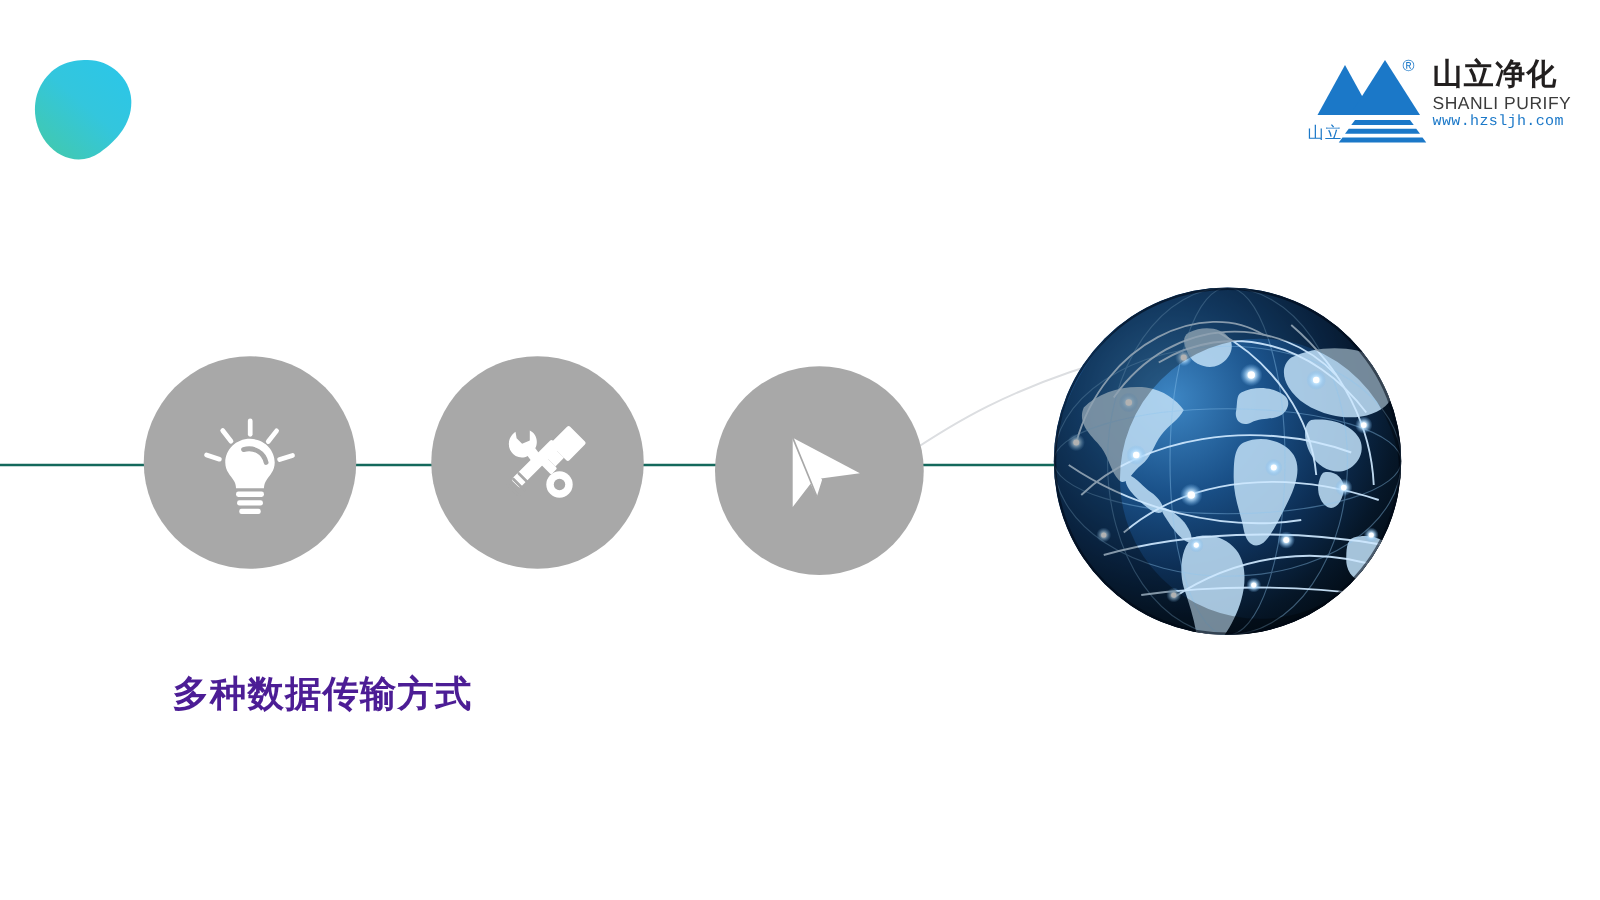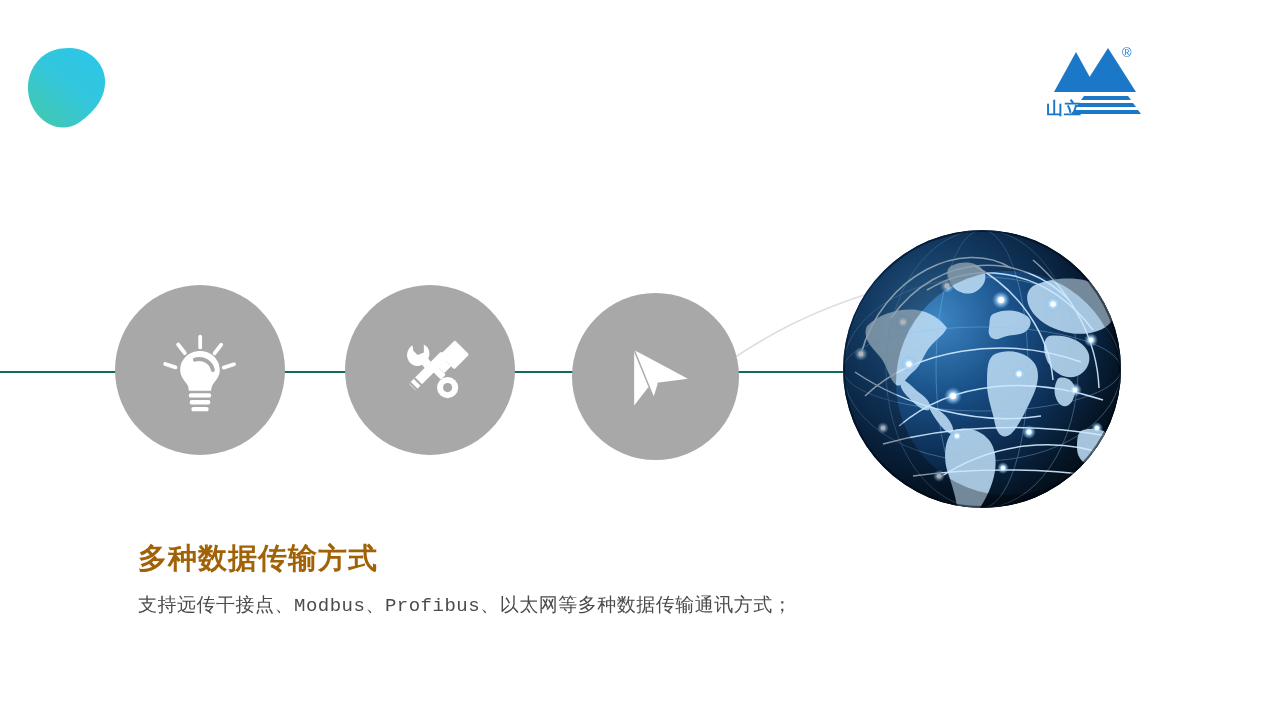--- a/index.html
+++ b/index.html
@@ -64,24 +64,24 @@
     left: 76px;
     top: 2px;
     font-size: 13px;
     color: #1b78c8;
     line-height: 13px;
   }
   #logo-sub-cn {
     position: absolute;
     left: 0px;
     top: 53px;
-    font-size: 17px;
+    font-size: 13px;
     color: #1b78c8;
     letter-spacing: 1px;
-    font-weight: bold;
+    font-weight: normal;
   }
   #logo-text {
     position: absolute;
     left: 100px;
     top: 2px;
     width: 124px;
   }
   #logo-cn {
     font-size: 24px;
     line-height: 28px;
@@ -156,25 +156,25 @@
   
   #caption {
     position: absolute;
     left: 138px;
     top: 538px;
     width: 760px;
   }
   #caption-heading {
     font-size: 29px;
     line-height: 40px;
-    color: #a16207;
+    color: #4c1d95;
     font-weight: bold;
     letter-spacing: 1px;
     margin: 0 0 13px 0;
-    font-family: Liberation Serif, serif;
+    font-family: Liberation Mono, monospace;
   }
   .caption-line {
     font-size: 19px;
     line-height: 31px;
     color: #4b4b4b;
     letter-spacing: 0.5px;
     white-space: nowrap;
     font-family: "Liberation Mono", "DejaVu Sans Mono", monospace;
   }
 </style>
@@ -208,20 +208,25 @@
         <g fill="#1b78c8">
           <path d="M38,52 L82,52 L85,56 L35,56 Z"></path>
           <path d="M33,59 L87,59 L90,63 L30,63 Z"></path>
           <path d="M28,66 L92,66 L95,70 L25,70 Z"></path>
         </g>
       </svg>
     </div>
     <div id="logo-reg">®</div>
     <div id="logo-sub-cn">山立</div>
 
+    <div id="logo-text">
+      <div id="logo-cn">山立净化</div>
+      <div id="logo-en">SHANLI PURIFY</div>
+      <div id="logo-url">www.hzsljh.com</div>
+    </div>
   </div>
 
   <div id="flow-line"></div>
 
   <svg id="flow-arc" aria-hidden="true">
     <path d="M8,120 C40,100 90,58 205,28" fill="none" stroke="#dcdee1" stroke-width="1.6"></path>
   </svg>
 
   <div id="circle-bulb" class="icon-circle">
     <svg viewBox="0 0 100 100" width="86" height="86" aria-hidden="true">
@@ -408,16 +413,15 @@
         <circle cx="139" cy="139" r="139" fill="none" stroke="#000000" stroke-width="54" opacity="0.30" transform="translate(26,14)"></circle>
         <rect x="0" y="0" width="278" height="278" fill="url(#globeBody)" opacity="0"></rect>
       </g>
 
       <circle cx="139" cy="139" r="138" fill="none" stroke="#000814" stroke-width="2" opacity="0.55"></circle>
     </svg>
   </div>
 
   <div id="caption">
     <div id="caption-heading">多种数据传输方式</div>
-    <div class="caption-line">支持远传干接点、Modbus、Profibus、以太网等多种数据传输通讯方式；</div>
   </div>
 
 </div>
 
 </body></html>

